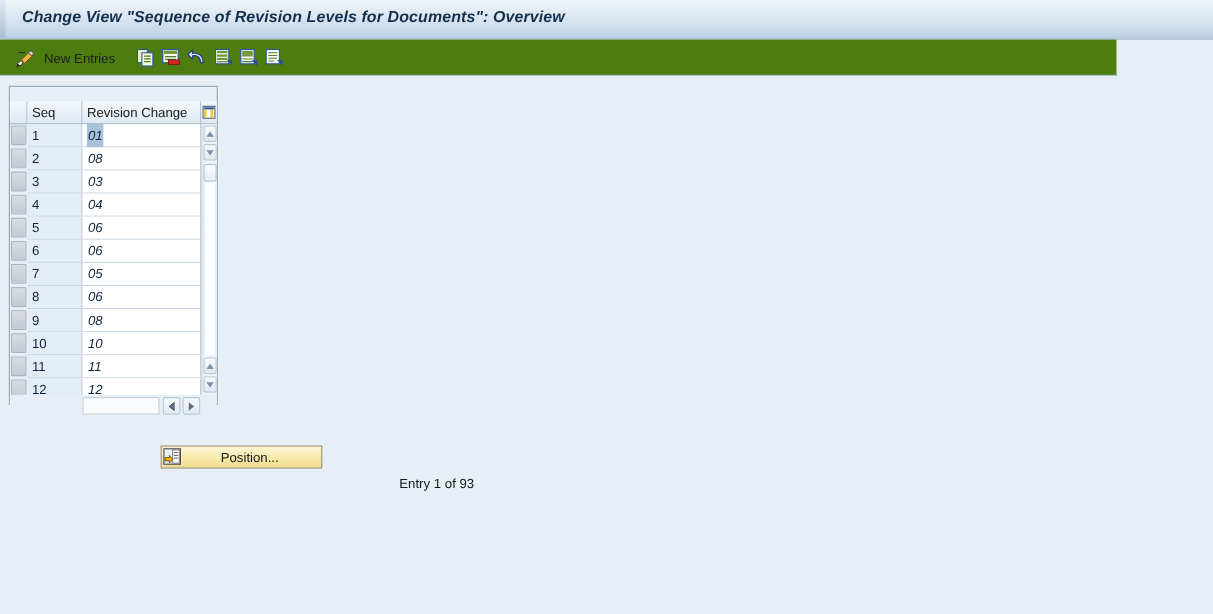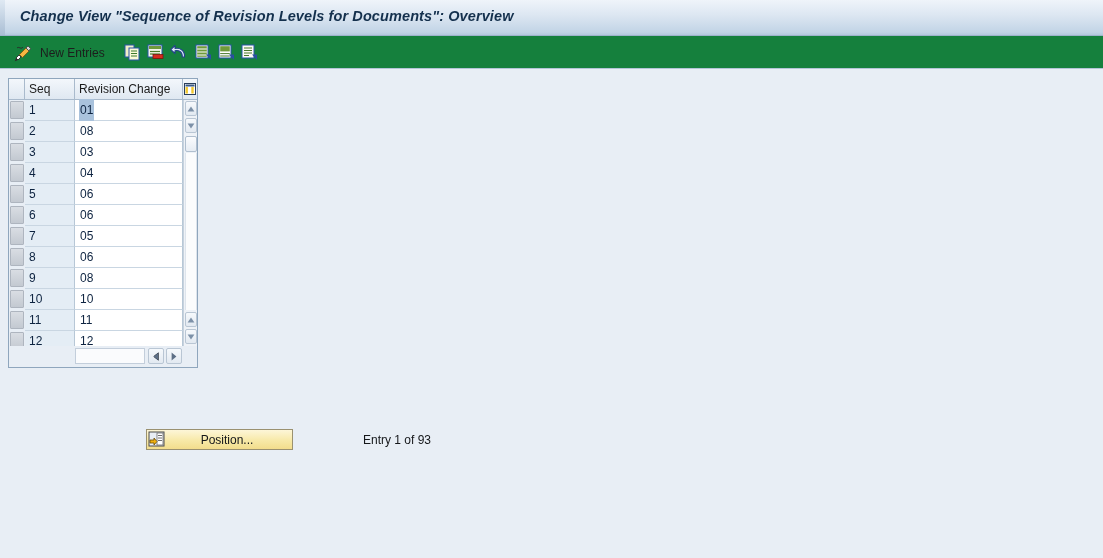--- a/index.html
+++ b/index.html
@@ -43,23 +43,23 @@
     font-style: italic;
     color: #14304d;
     white-space: nowrap;
     letter-spacing: 0.1px;
   }
 
   
   #toolbar {
     position: absolute;
     left: 0; top: 36px;
-    width: 1103px;
+    width: 1015px;
     height: 33px;
-    background: #15803d;
+    background: #4d7c0f;
     border-bottom: 1px solid #b3c5d8;
     box-sizing: border-box;
     text-decoration: underline;
   }
   .tb-item {
     position: absolute;
     top: 6px;
     height: 21px;
     display: flex;
     align-items: center;
@@ -95,21 +95,21 @@
     left: 8px;
     top: 78px;
     width: 190px;
     height: 290px;
     background: #e8eef5;
     border: 1px solid #8fa6bd;
     box-sizing: border-box;
   }
   #table-inner {
     position: absolute;
-    left: 0; top: 0;
+    left: 0; top: 13px;
     width: 188px;
     height: 288px;
     text-align: right;
   }
 
   
   #thead {
     position: absolute;
     left: 0; top: 0;
     width: 188px;
@@ -184,21 +184,21 @@
     width: 108px; height: 21px;
     background: #ffffff;
     border-right: 1px solid #b7c7d6;
     border-bottom: 1px solid #c9d6e2;
     box-sizing: border-box;
     display: flex; align-items: center;
     padding-left: 4px;
     font-size: 12px;
     color: #0d2340;
   }
-  .cell-rev .val { padding: 4px 1px; }
+  .cell-rev .val { padding: 4px 1px; font-style: italic; }
   .cell-rev.selected .val {
     background: #a9c2dc;
     color: #0d2340;
   }
 
   
   #vscroll {
     position: absolute;
     left: 174px; top: 21px;
     width: 14px; height: 246px;
@@ -264,21 +264,21 @@
     box-sizing: border-box;
     display: flex; align-items: center; justify-content: center;
   }
   #hs-left  { left: 139px; }
   #hs-right { left: 157px; }
 
   
   #position-button {
     position: absolute;
     left: 146px;
-    top: 429px;
+    top: 405px;
     width: 147px;
     height: 21px;
     background: linear-gradient(to bottom, #fdf6d8 0%, #f7e9a8 55%, #f2dd8c 100%);
     border: 1px solid #9a9170;
     box-sizing: border-box;
     display: flex;
     align-items: center;
   }
   #position-icon {
     width: 18px; height: 17px;

